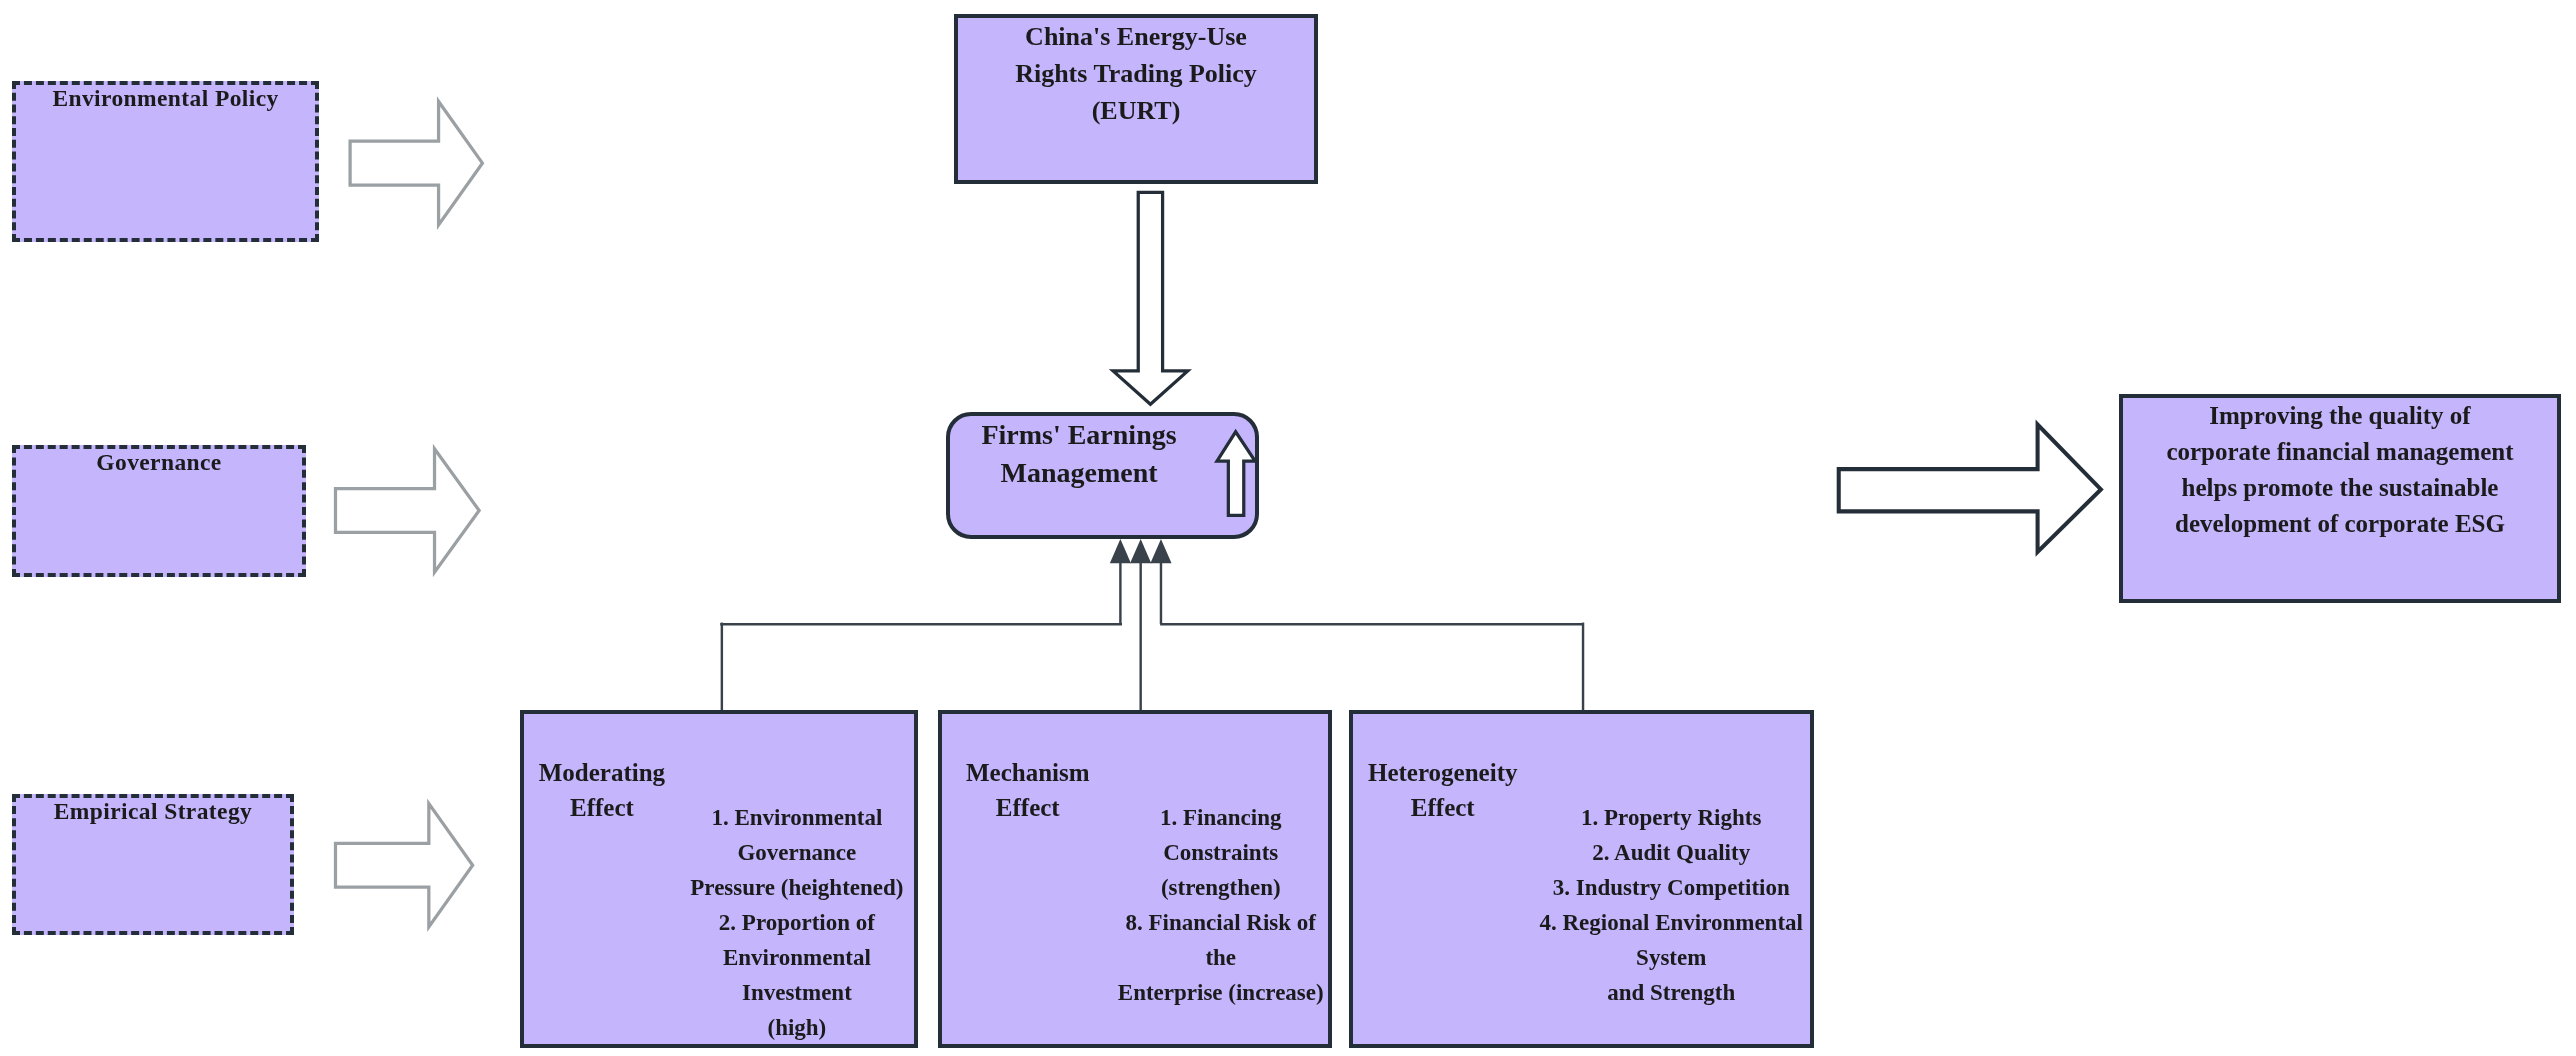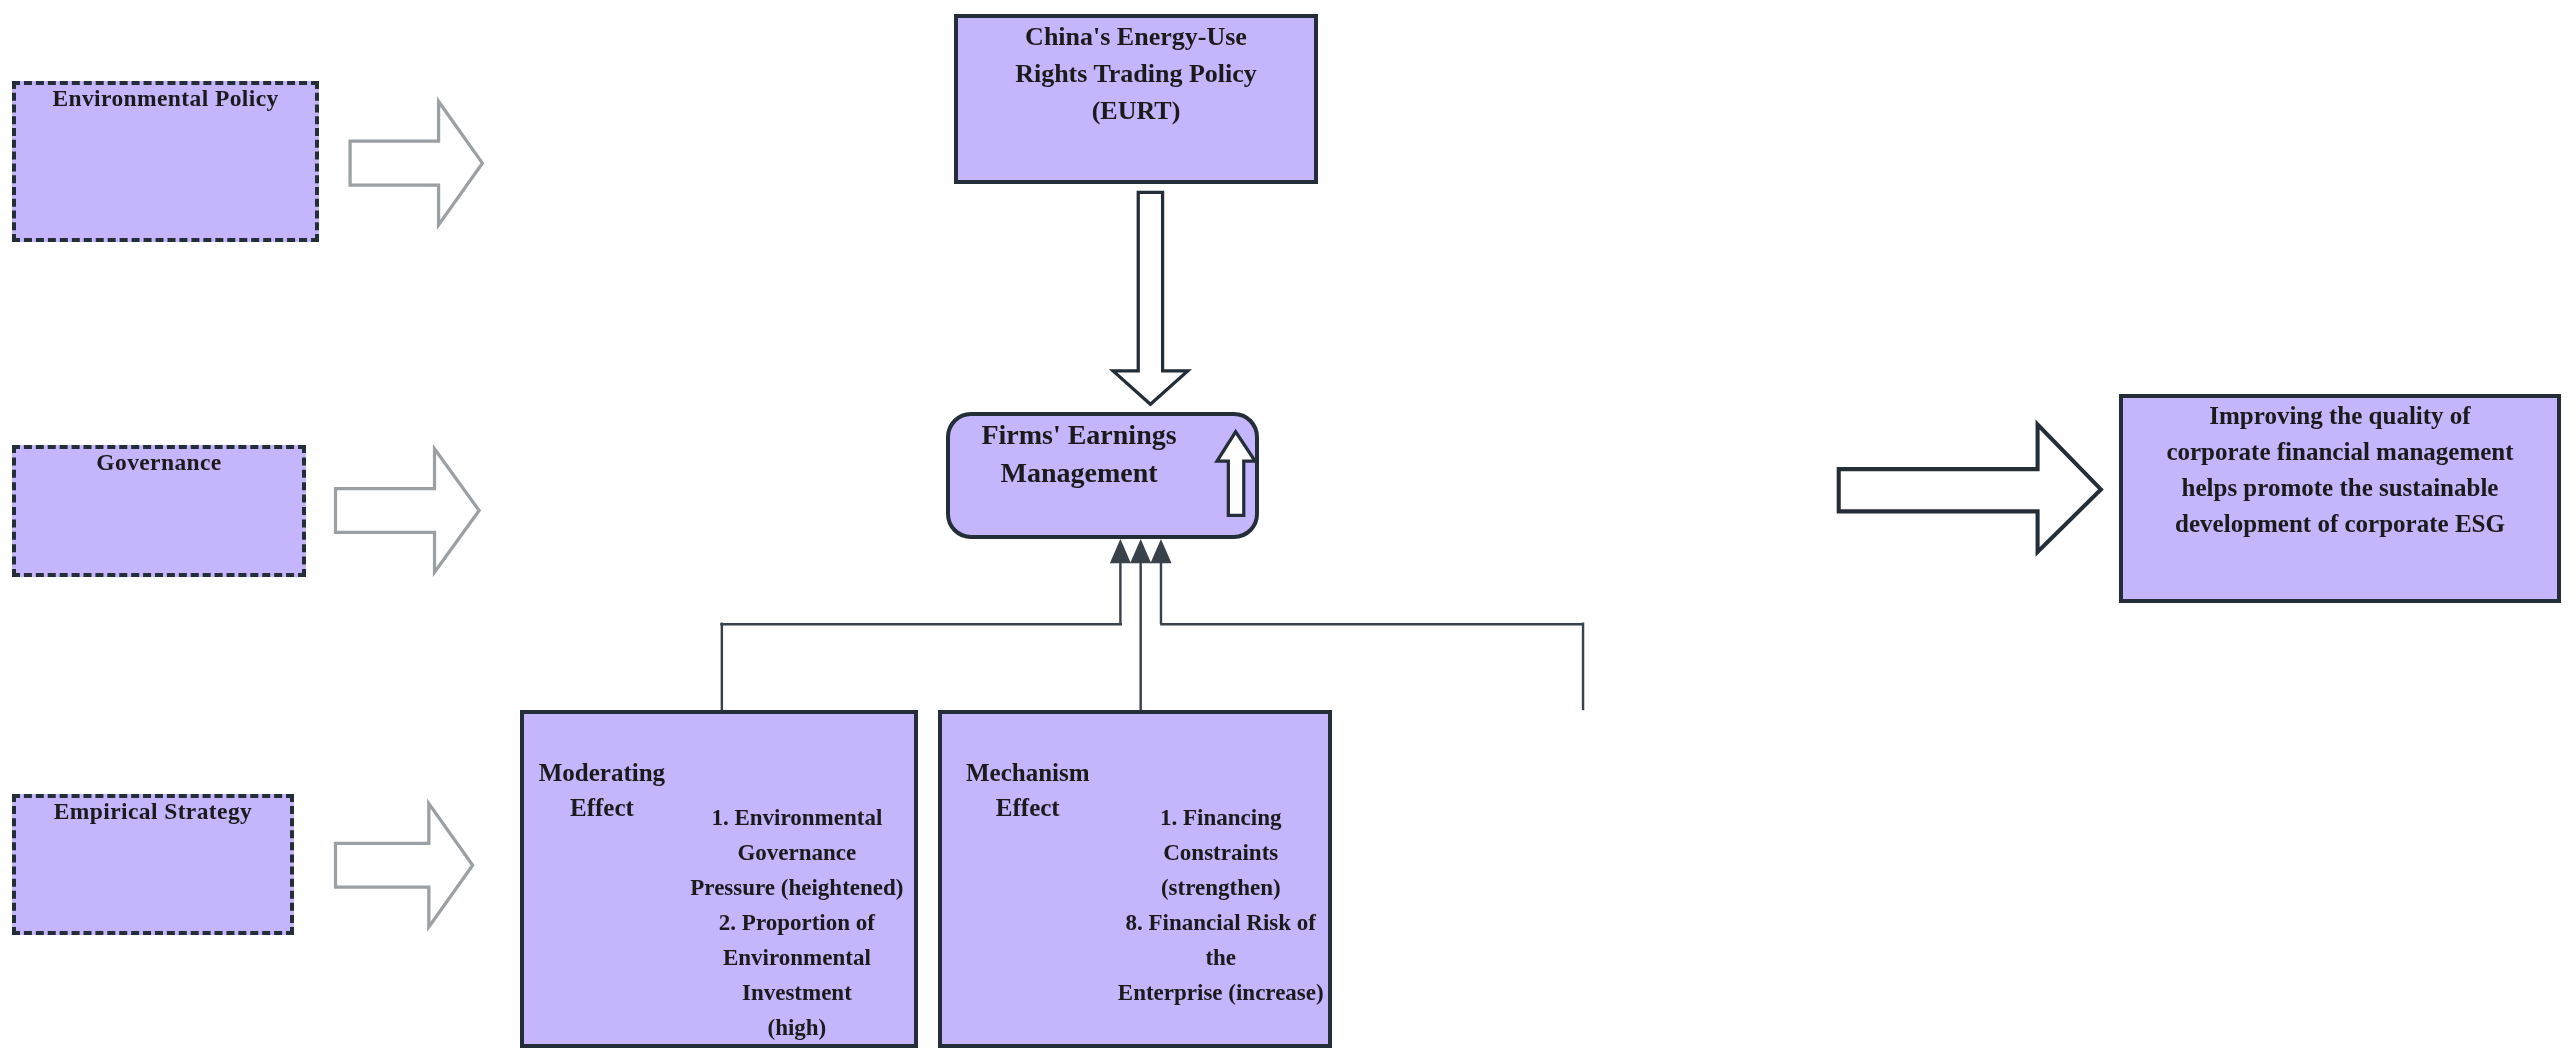--- a/index.html
+++ b/index.html
@@ -96,20 +96,28 @@
 Environmental Investment
 (high)</span>
   </div>
   <div class="box solid effect b-mec">
     <span class="t">Mechanism Effect</span>
     <span class="items pre">1. Financing Constraints
 (strengthen)
 8. Financial Risk of the
 Enterprise (increase)</span>
   </div>
+  <div class="box solid effect b-het">
+    <span class="t">Heterogeneity Effect</span>
+    <span class="items pre">1. Property Rights
+2. Audit Quality
+3. Industry Competition
+4. Regional Environmental System
+and Strength</span>
+  </div>
 
   <svg class="overlay" viewBox="0 0 3173 1301" xmlns="http://www.w3.org/2000/svg">
 
     <polygon class="sh-gray" points="431,174 540,174 540,125 594,201 540,277 540,228 431,228"></polygon>
     <polygon class="sh-gray" points="413,602 535,602 535,553 590,629 535,705 535,656 413,656"></polygon>
     <polygon class="sh-gray" points="413,1039 528,1039 528,990 582,1066 528,1142 528,1093 413,1093"></polygon>
 
     <polygon class="sh-dark" points="1402,237 1432,237 1432,457 1463,457 1417,498 1371,457 1402,457"></polygon>
 
     <polygon class="sh-dark" points="1513,635 1513,568 1499,568 1522,532 1546,568 1532,568 1532,635"></polygon>

